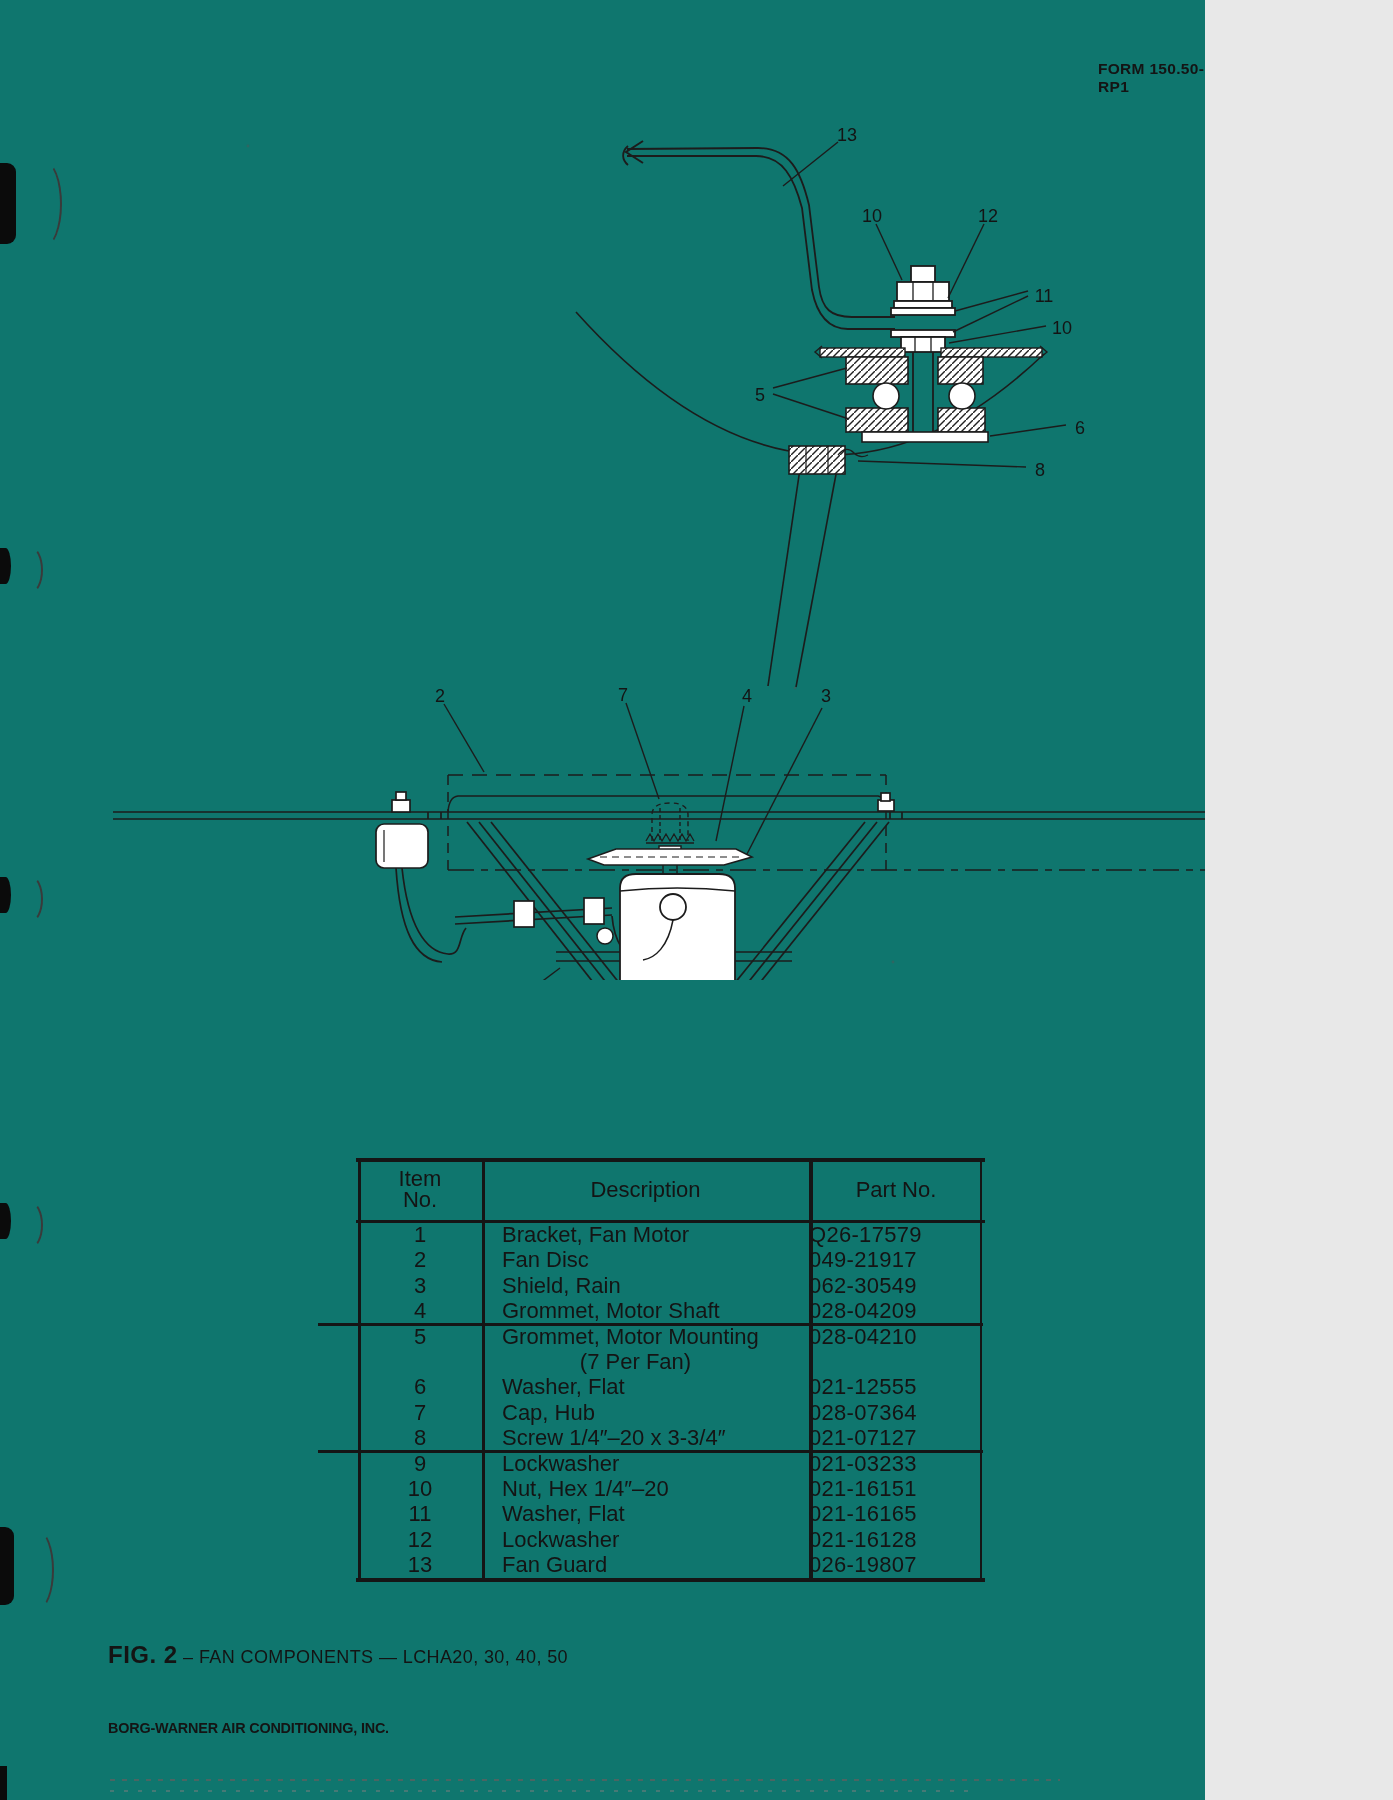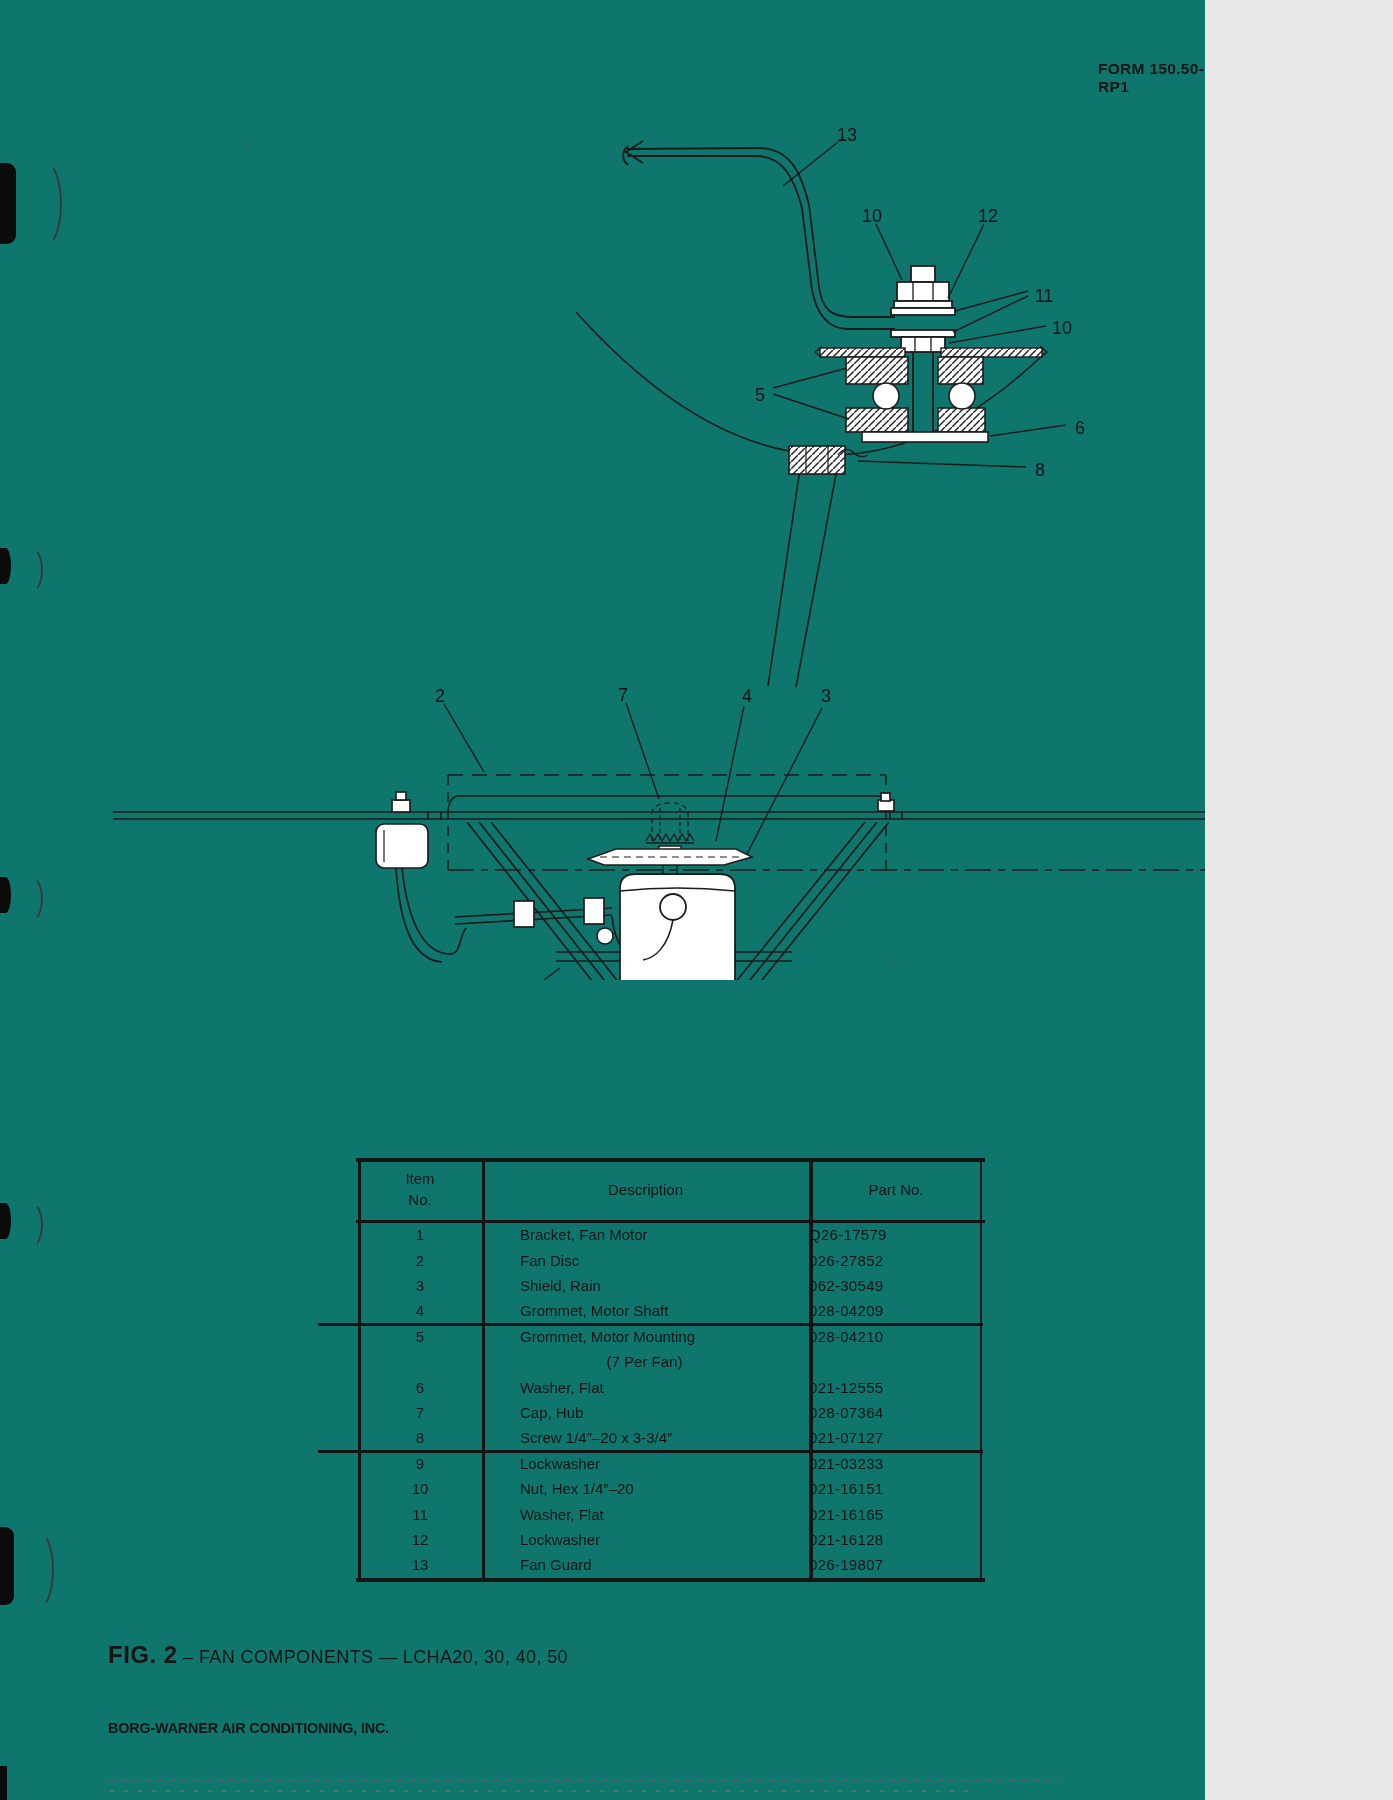--- a/index.html
+++ b/index.html
@@ -38,21 +38,21 @@
   .dash-line{position:absolute;height:2px;}
   .dash-a{left:110px;top:1779px;width:950px;opacity:.75;
     background:repeating-linear-gradient(90deg,#5f5f5f 0 5px,transparent 5px 12px);}
   .dash-b{left:110px;top:1790px;width:860px;opacity:.5;
     background:repeating-linear-gradient(90deg,#7d7d7d 0 4px,transparent 4px 14px);}
   
   .diagram-svg{position:absolute;left:0;top:80px;width:1393px;height:900px;}
   
   .parts-table{
     position:absolute;left:358px;top:1158px;width:625px;height:424px;
-    font-size:15px;
+    font-size:22px;
   }
   .tline{position:absolute;background:#151515;}
   .t-top{left:-2px;top:0;width:629px;height:4px;}
   .t-header-rule{left:-2px;top:62px;width:629px;height:3px;}
   .t-rule1{left:-40px;top:165px;width:665px;height:2.5px;}
   .t-rule2{left:-40px;top:292px;width:665px;height:2.5px;}
   .t-bottom{left:-2px;top:420px;width:629px;height:4px;}
   .t-v0{left:0;top:0;width:2.5px;height:424px;}
   .t-v1{left:124px;top:0;width:3px;height:424px;}
   .t-v2{left:451px;top:0;width:3.5px;height:424px;}
@@ -62,21 +62,21 @@
     display:grid;grid-template-columns:124px 327px 174px;align-items:center;
   }
   .th{text-align:center;line-height:21px;}
   .t-body{position:absolute;left:0;top:64px;width:625px;}
   .t-row{
     display:grid;grid-template-columns:124px 327px 174px;
     height:25.4px;align-items:center;
   }
   .t-row.double{height:50.8px;align-items:start;line-height:25.4px;}
   .c-item{text-align:center;}
-  .c-desc{padding-left:38px;}
+  .c-desc{padding-left:20px;}
   .c-part{letter-spacing:.3px;}
   .desc2{text-align:center;padding-right:40px;}
 </style>
 </head>
 <body>
 
 <div class="page">
 
   <div class="form-number">FORM 150.50-RP1</div>
 
@@ -303,21 +303,21 @@
 
     <div class="t-body">
       <div class="t-row">
         <div class="c-item">1</div>
         <div class="c-desc">Bracket, Fan Motor</div>
         <div class="c-part">Q26-17579</div>
       </div>
       <div class="t-row">
         <div class="c-item">2</div>
         <div class="c-desc">Fan Disc</div>
-        <div class="c-part">026-27852</div>
+        <div class="c-part">049-21917</div>
       </div>
       <div class="t-row">
         <div class="c-item">3</div>
         <div class="c-desc">Shield, Rain</div>
         <div class="c-part">062-30549</div>
       </div>
       <div class="t-row">
         <div class="c-item">4</div>
         <div class="c-desc">Grommet, Motor Shaft</div>
         <div class="c-part">028-04209</div>

